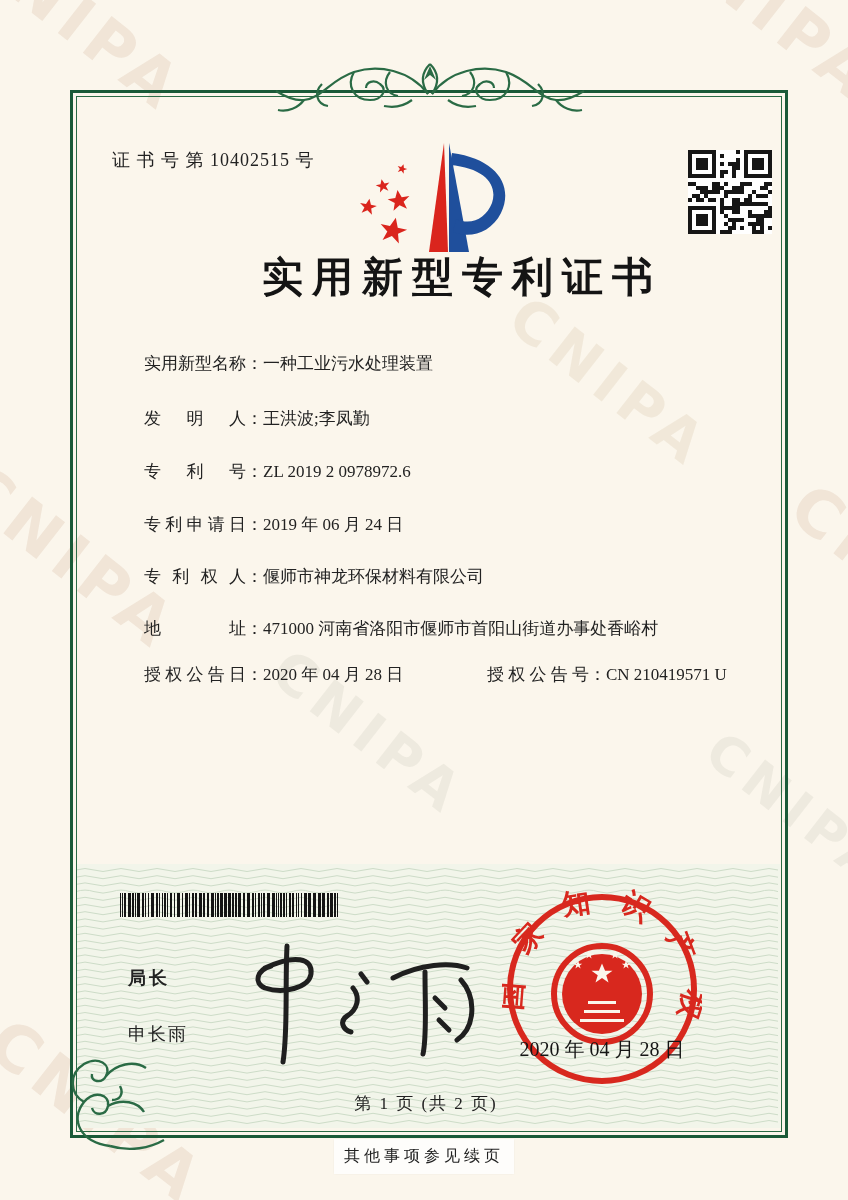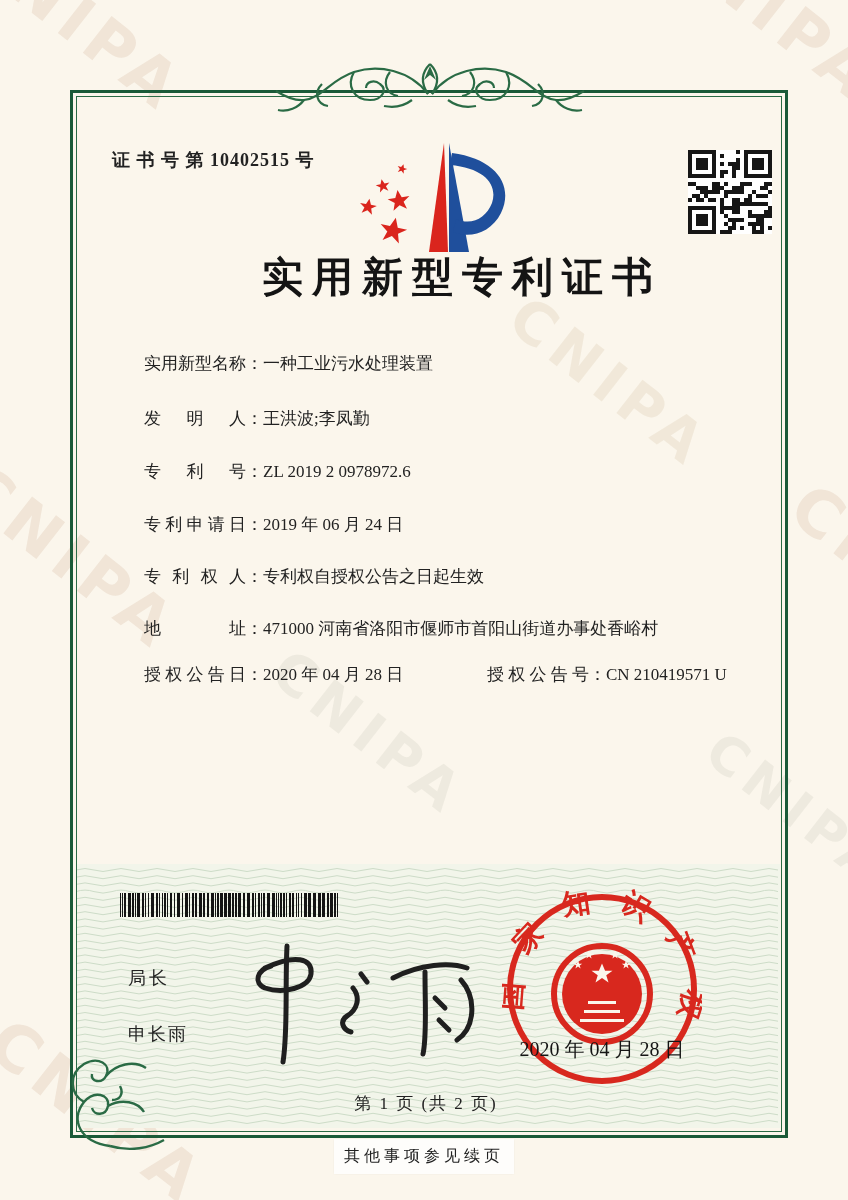--- a/index.html
+++ b/index.html
@@ -12,39 +12,39 @@
   .wm-a{color:rgba(206,168,142,0.22);}
   .wm-b{color:rgba(214,196,168,0.28);}
   .wm-c{color:rgba(190,190,176,0.20);}
   
   .border-outer{position:absolute;left:70px;top:90px;width:712px;height:1042px;
       border:3px solid #1a5a38;z-index:2;}
   .border-inner{position:absolute;left:3px;top:3px;right:3px;bottom:3px;border:1px solid #2a6b45;}
   .waves-wrap{position:absolute;left:76px;top:864px;width:704px;height:264px;z-index:1;}
   .orn{position:absolute;z-index:3;}
   
-  .certno{position:absolute;left:112px;top:148px;font-size:18px;letter-spacing:1px;z-index:4;font-weight:bold;}
+  .certno{position:absolute;left:112px;top:148px;font-size:18px;letter-spacing:1px;z-index:4;}
   .logo{position:absolute;left:345px;top:140px;width:170px;height:116px;z-index:4;}
   .qr{position:absolute;left:688px;top:150px;width:84px;height:84px;z-index:4;}
   .title{position:absolute;left:70px;width:784px;top:250px;text-align:center;font-size:41px;
       font-weight:bold;letter-spacing:9px;color:#141414;z-index:4;}
   
   .fields{position:absolute;left:112px;top:0;width:660px;z-index:4;}
   .frow{position:absolute;left:0;font-size:17px;white-space:nowrap;}
   .flabel{display:inline-block;width:102px;text-align:justify;text-align-last:justify;
       vertical-align:bottom;margin-left:32px;}
   .fvalue{}
   .grant-right{position:absolute;left:343px;top:0;white-space:nowrap;}
   
   .body-text{position:absolute;left:112px;top:698px;width:636px;font-size:17px;line-height:24.5px;
       text-align:justify;z-index:4;}
   .body-text p{margin:0;text-indent:2em;}
   
   .barcode{position:absolute;left:120px;top:893px;width:224px;height:24px;z-index:4;}
-  .signer-title{position:absolute;left:128px;top:966px;font-size:18px;letter-spacing:3px;z-index:4;}
+  .signer-title{position:absolute;left:128px;top:966px;font-size:18px;letter-spacing:3px;z-index:4;font-weight:bold;}
   .signer-name{position:absolute;left:128px;top:1022px;font-size:18px;letter-spacing:2px;z-index:4;}
   .signature{position:absolute;left:225px;top:936px;width:260px;height:130px;z-index:4;}
   .stamp{position:absolute;left:502px;top:889px;width:200px;height:200px;z-index:5;}
   .stamp-date{position:absolute;left:500px;top:1036px;width:204px;text-align:center;font-size:20px;
       color:#151515;z-index:6;white-space:nowrap;}
   .page-info{position:absolute;left:70px;width:712px;top:1092px;text-align:center;font-size:17px;
       letter-spacing:2px;z-index:4;}
   .cont-note{position:absolute;left:0;width:848px;top:1139px;text-align:center;z-index:4;}
   .cont-note span{display:inline-block;background:#fefdfb;padding:7px 10px;font-size:16px;
       letter-spacing:4px;box-shadow:0 0 2px rgba(0,0,0,0.05);}
@@ -296,21 +296,21 @@
     <div class="frow" style="top:407px">
       <span class="flabel">发明人</span><span>：</span><span class="fvalue">王洪波;李凤勤</span>
     </div>
     <div class="frow" style="top:460px">
       <span class="flabel">专利号</span><span>：</span><span class="fvalue">ZL 2019 2 0978972.6</span>
     </div>
     <div class="frow" style="top:513px">
       <span class="flabel">专利申请日</span><span>：</span><span class="fvalue">2019 年 06 月 24 日</span>
     </div>
     <div class="frow" style="top:565px">
-      <span class="flabel">专利权人</span><span>：</span><span class="fvalue">专利权自授权公告之日起生效</span>
+      <span class="flabel">专利权人</span><span>：</span><span class="fvalue">偃师市神龙环保材料有限公司</span>
     </div>
     <div class="frow" style="top:617px">
       <span class="flabel">地址</span><span>：</span><span class="fvalue">471000  河南省洛阳市偃师市首阳山街道办事处香峪村</span>
     </div>
     <div class="frow" style="top:663px">
       <span class="flabel">授权公告日</span><span>：</span><span class="fvalue">2020 年 04 月 28 日</span>
       <span class="grant-right">
         <span class="flabel">授权公告号</span><span>：</span><span class="fvalue">CN 210419571 U</span>
       </span>
     </div>

